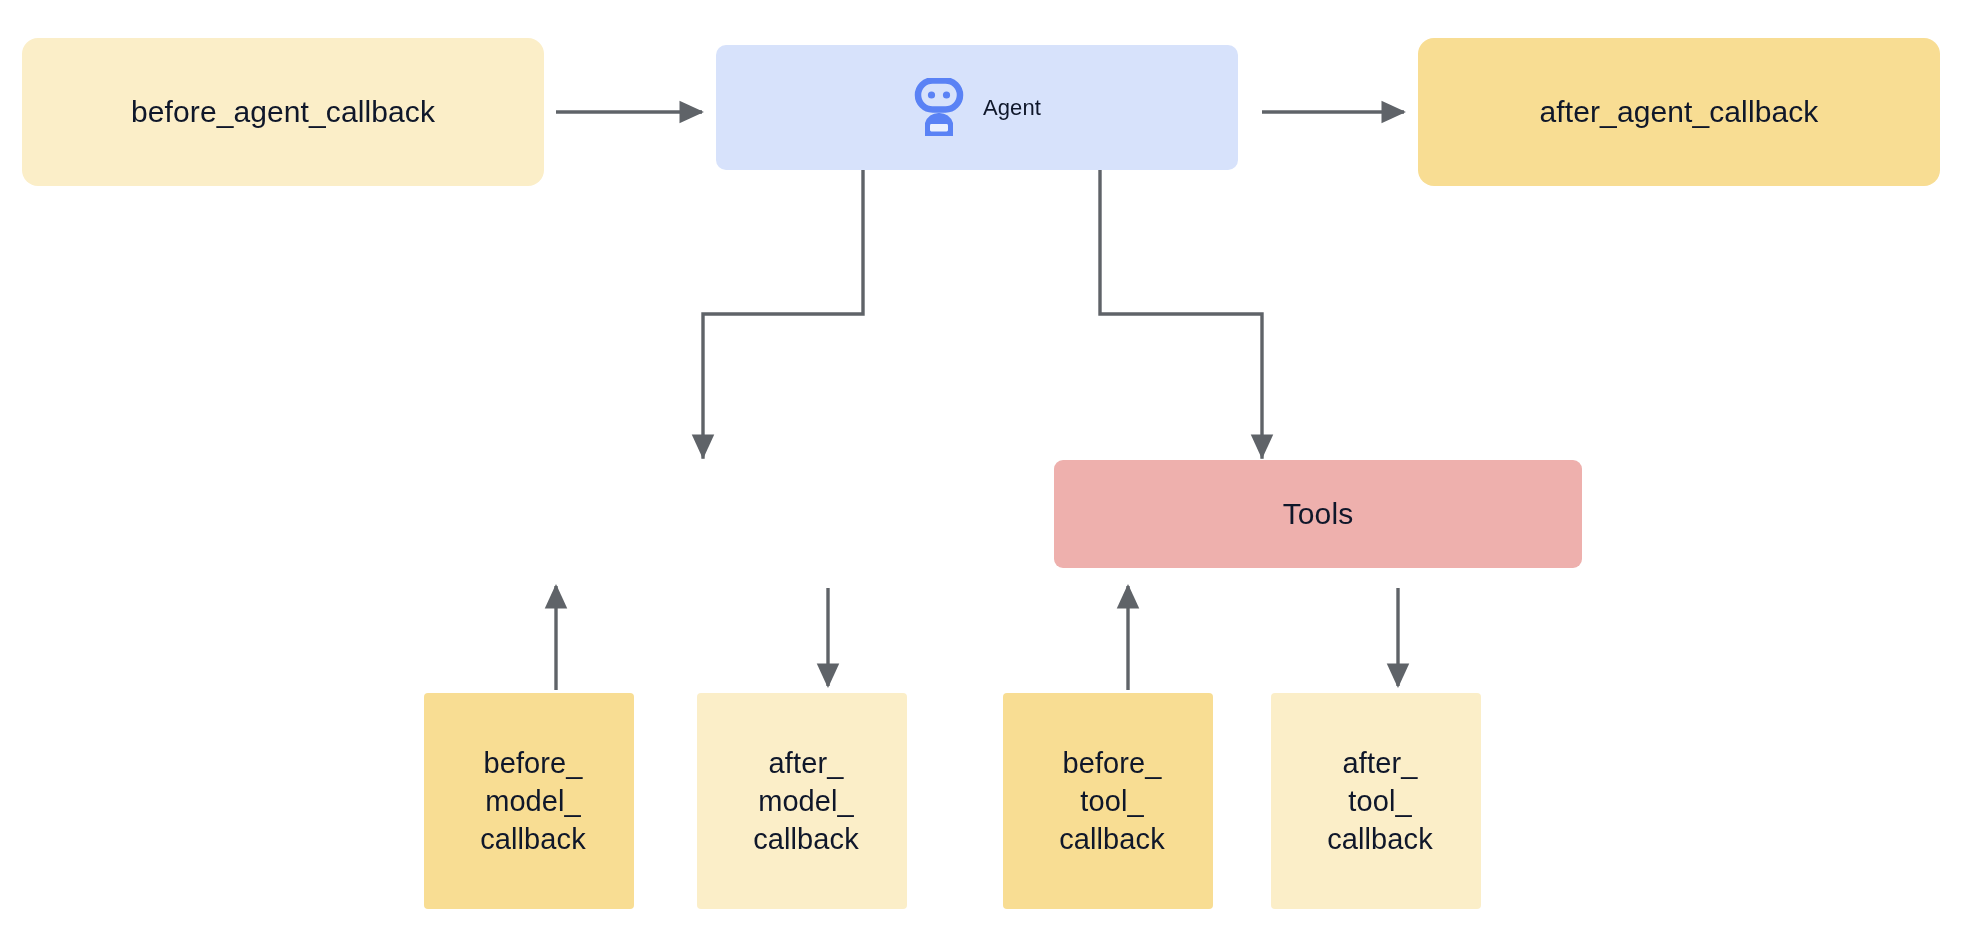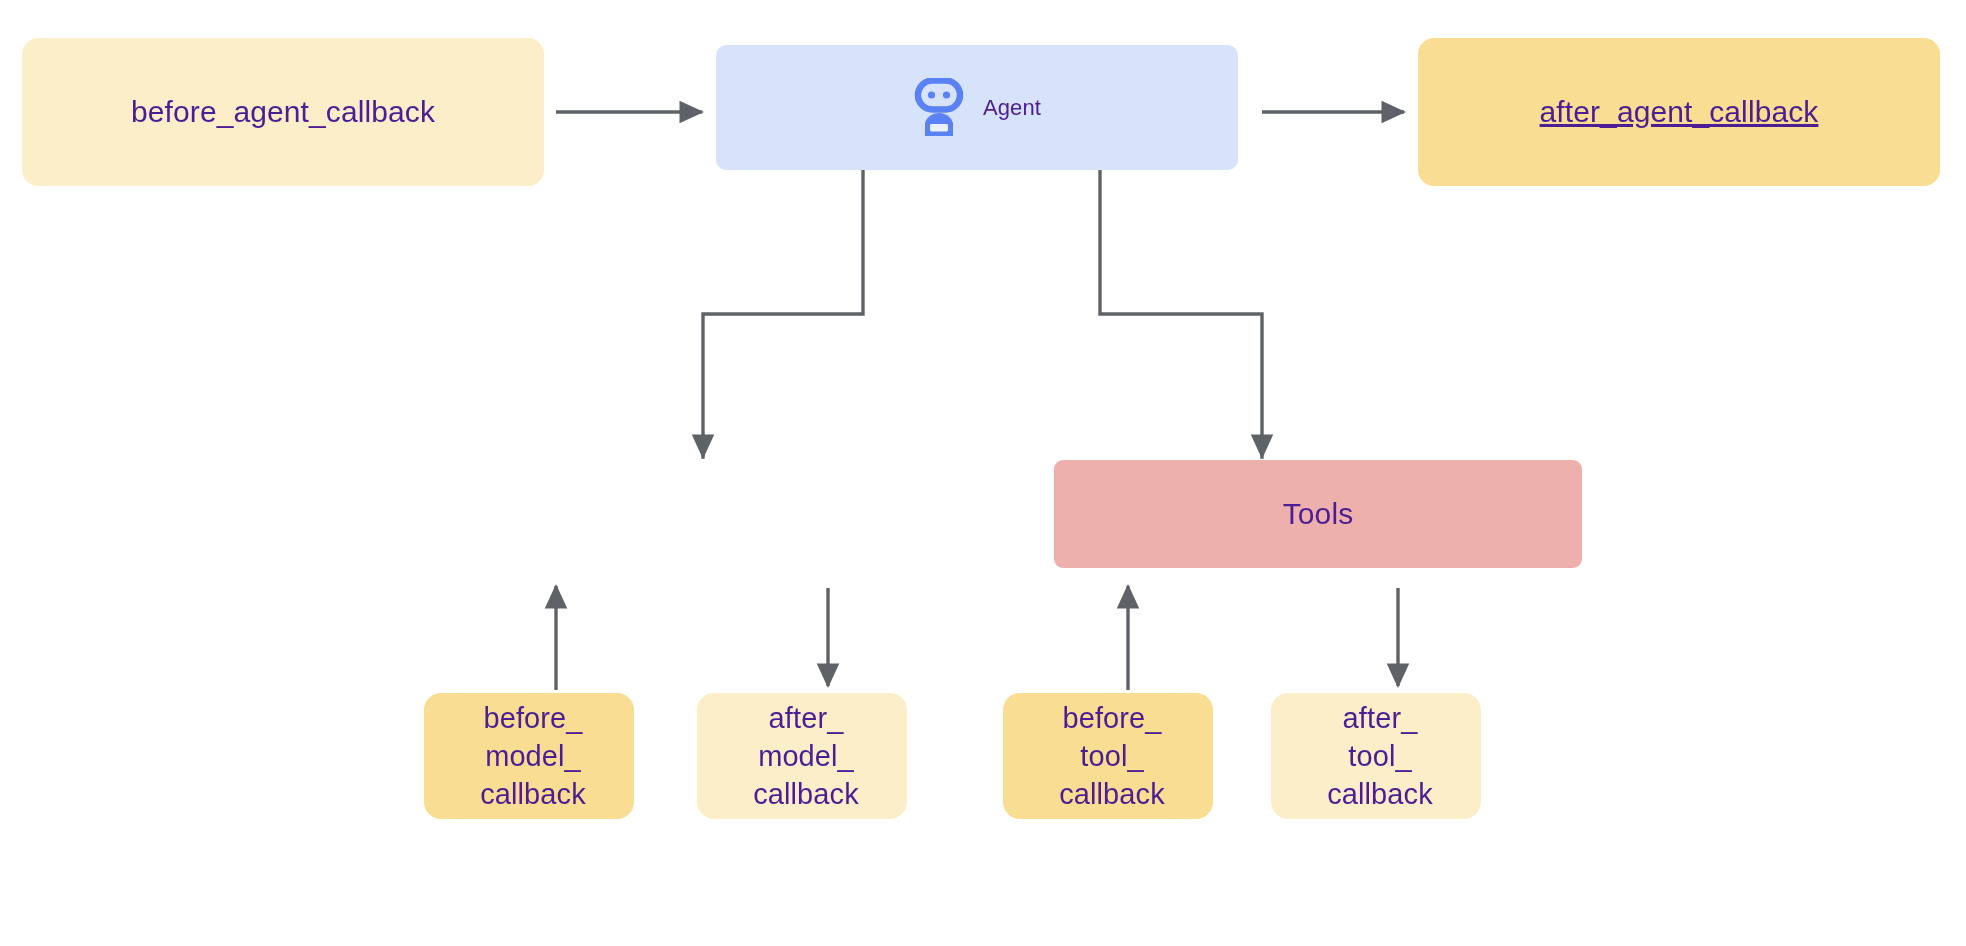--- a/index.html
+++ b/index.html
@@ -34,21 +34,21 @@
     position: absolute;
     z-index: 2;
     box-sizing: border-box;
     display: flex;
     align-items: center;
     justify-content: center;
     border-radius: 14px;
     text-align: center;
     line-height: 1.32;
     letter-spacing: 0.1px;
-    color: #4c1d95;
+    color: #0f172a;
     -webkit-font-smoothing: antialiased;
   }
   .node .node-label { white-space: pre-line; }
 
   
   .fill-yellow-light { background: #fbeec8; }
   .fill-yellow-dark  { background: #f8dd93; }
   .fill-blue         { background: #d7e2fb; }
   .fill-green        { background: #b4d8b8; }
   .fill-pink         { background: #eeb0ad; margin-left: 44px; }
@@ -68,23 +68,23 @@
     gap: 18px;
   }
   .node-mid {
     width: 528px;
     height: 108px;
     font-size: 30px;
     border-radius: 9px;
   }
   .node-bottom-callback {
     width: 210px;
-    height: 126px;
+    height: 216px;
     font-size: 29px;
-    border-radius: 17px;
+    border-radius: 4px;
     padding-left: 8px;
   }
   .robot-icon { display: block; flex: none; }
 </style>
 </head>
 <body>
 
 <div id="diagram-root">
 
   <svg id="connector-layer" viewBox="0 0 1966 946" width="1966" height="946" xmlns="http://www.w3.org/2000/svg">
@@ -123,21 +123,21 @@
         <circle cx="18.5" cy="17" r="3.6" fill="#5a82f5"></circle>
         <circle cx="33.5" cy="17" r="3.6" fill="#5a82f5"></circle>
 
         <path d="M 12 58 L 12 45 A 14 14 0 0 1 26 35 A 14 14 0 0 1 40 45 L 40 58 Z" fill="#5a82f5"></path>
         <rect x="17" y="46" width="18" height="7.5" rx="1.4" fill="#eaf0fe"></rect>
       </svg>
     </span>
     <span class="node-label">Agent</span>
   </div>
 
-  <div class="node node-top-callback fill-yellow-dark" style="left:1418px; top:38px;text-decoration:underline;">
+  <div class="node node-top-callback fill-yellow-dark" style="left:1418px; top:38px;">
     <span class="node-label">after_agent_callback</span>
   </div>
 
 
   <div class="node node-mid fill-pink" style="left:1010px; top:460px;">
     <span class="node-label">Tools</span>
   </div>
 
   <div class="node node-bottom-callback fill-yellow-dark" style="left:424px; top:693px;">
     <span class="node-label">before_

